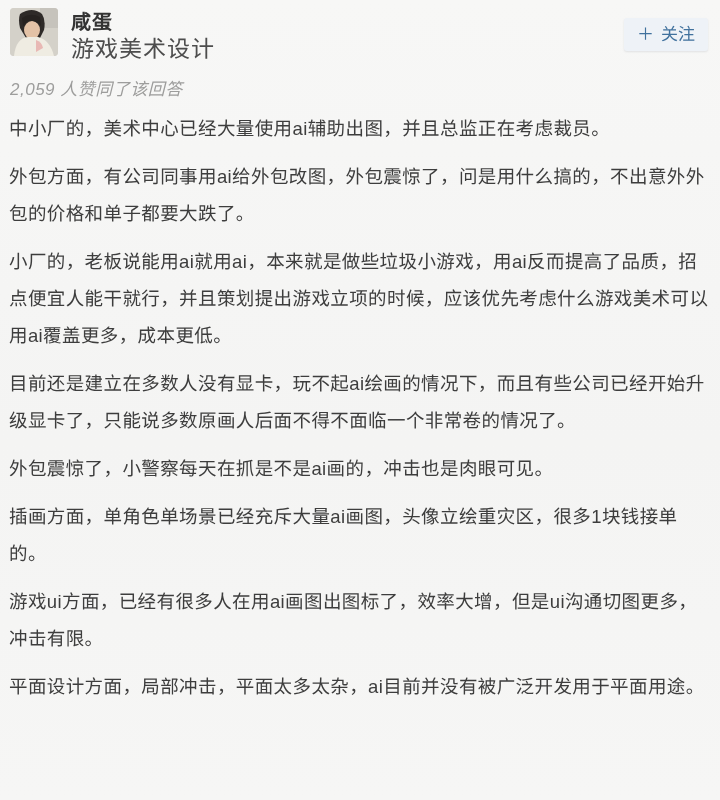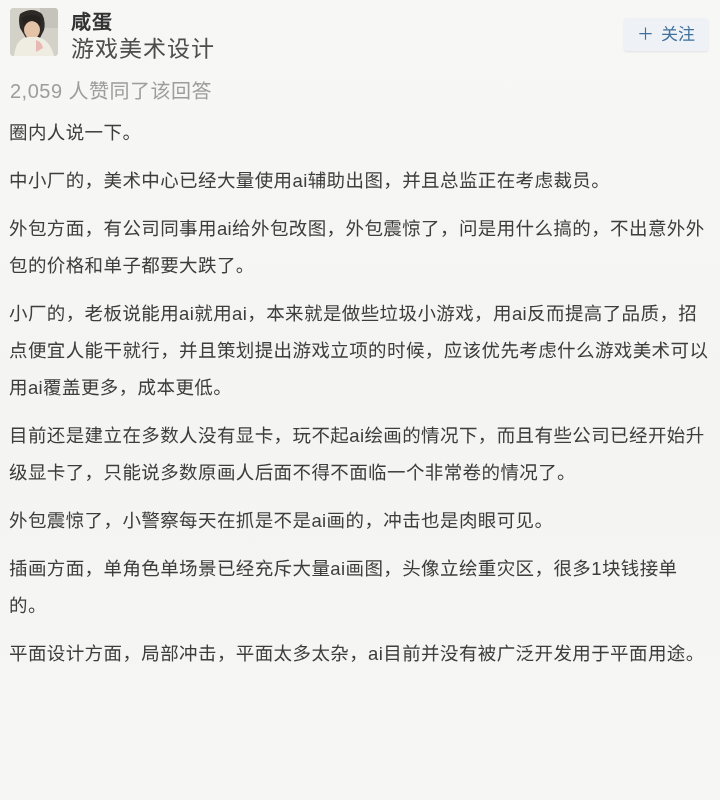--- a/index.html
+++ b/index.html
@@ -71,23 +71,24 @@
     cursor: pointer;
   }
   .follow-btn .plus {
     font-size: 17px;
     font-weight: normal;
   }
   
   .upvote-line {
     padding: 0 10px;
     margin-top: 14px;
-    font-size: 20px;
+    font-size: 17px;
     color: #9d9d9c;
     letter-spacing: 0.5px;
+    font-style: italic;
   }
   
   .answer-body {
     padding: 10px 9px 0 9px;
   }
   .answer-body p {
     font-size: 18.5px;
     line-height: 37px;
     color: #3d3d3d;
     margin-bottom: 11px;
@@ -119,24 +120,24 @@
     </div>
     <button class="follow-btn">
       <span class="plus">＋</span>
       <span>关注</span>
     </button>
   </header>
 
   <div class="upvote-line">2,059 人赞同了该回答</div>
 
   <main class="answer-body">
-    <p>圈内人说一下。</p>
     <p>中小厂的，美术中心已经大量使用ai辅助出图，并且总监正在考虑裁员。</p>
     <p>外包方面，有公司同事用ai给外包改图，外包震惊了，问是用什么搞的，不出意外外包的价格和单子都要大跌了。</p>
     <p>小厂的，老板说能用ai就用ai，本来就是做些垃圾小游戏，用ai反而提高了品质，招点便宜人能干就行，并且策划提出游戏立项的时候，应该优先考虑什么游戏美术可以用ai覆盖更多，成本更低。</p>
     <p>目前还是建立在多数人没有显卡，玩不起ai绘画的情况下，而且有些公司已经开始升级显卡了，只能说多数原画人后面不得不面临一个非常卷的情况了。</p>
     <p>外包震惊了，小警察每天在抓是不是ai画的，冲击也是肉眼可见。</p>
     <p>插画方面，单角色单场景已经充斥大量ai画图，头像立绘重灾区，很多1块钱接单的。</p>
+    <p>游戏ui方面，已经有很多人在用ai画图出图标了，效率大增，但是ui沟通切图更多，冲击有限。</p>
     <p>平面设计方面，局部冲击，平面太多太杂，ai目前并没有被广泛开发用于平面用途。</p>
 
   </main>
 
 </div>
 
 </body></html>

